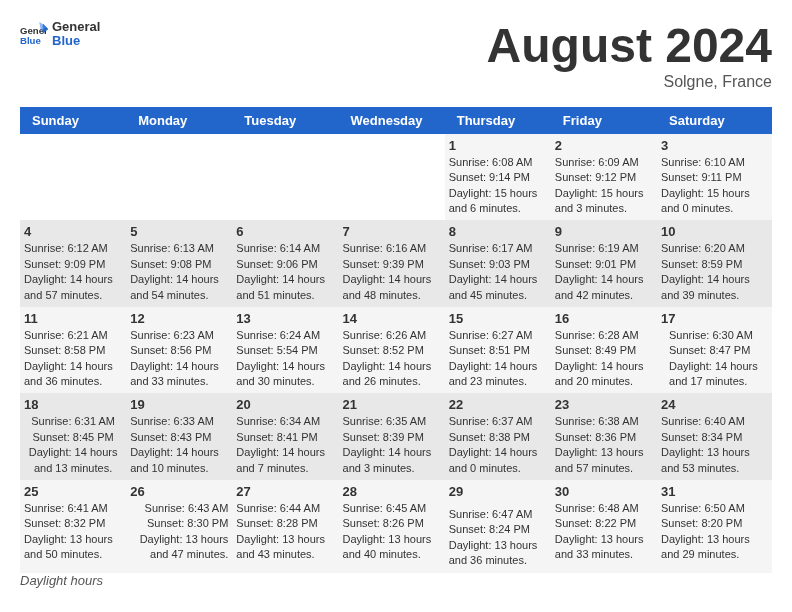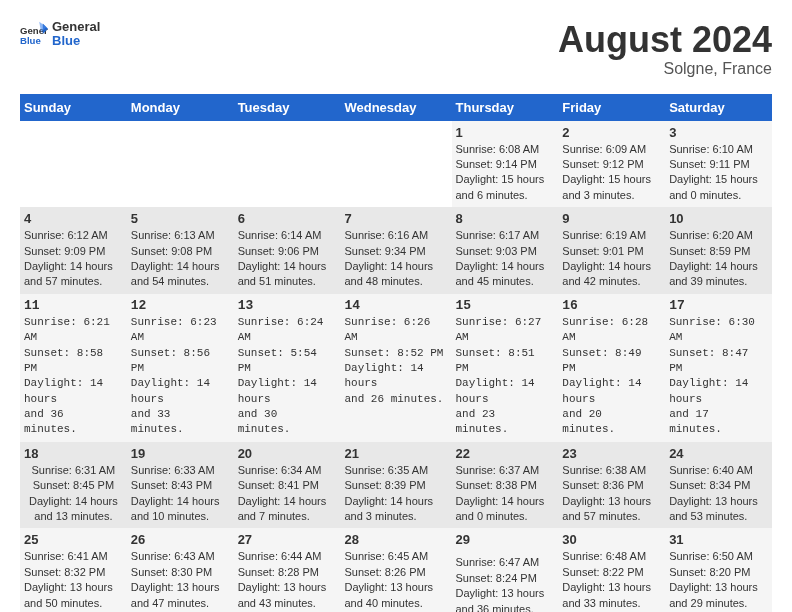--- a/index.html
+++ b/index.html
@@ -22,40 +22,40 @@
       gap: 4px;
     }
     .logo-icon {
       width: 28px;
       height: 28px;
     }
     .title-block {
       text-align: right;
     }
     .month-year {
-      font-size: 36px;
+      font-size: 48px;
       font-weight: bold;
       color: #333;
       line-height: 1.1;
     }
     .location {
       font-size: 16px;
       color: #555;
     }
     table {
       width: 100%;
       border-collapse: collapse;
       font-size: 11px;
     }
     thead tr {
       background-color: #2266cc;
       color: white;
     }
     thead th {
-      padding: 6px 4px;
+      padding: 6px 12px;
       text-align: left;
       font-size: 13px;
       font-weight: bold;
     }
     tbody tr {
       vertical-align: top;
     }
     tbody tr:nth-child(odd) {
       background-color: #f5f5f5;
     }
@@ -80,21 +80,21 @@
       color: #333;
       line-height: 1.4;
       font-size: 11px;
     }
     .empty-cell {
       background: white;
     }
     
     .week-row-1 td { background-color: #f5f5f5; }
     .week-row-2 td { background-color: #e8e8e8; }
-    .week-row-3 td { background-color: #f5f5f5; font-family: Liberation Mono, monospace; }
+    .week-row-3 td { background-color: #f5f5f5; }
     .week-row-4 td { background-color: #e8e8e8; }
     .week-row-5 td { background-color: #f5f5f5; }
     .week-row-1 td.empty-cell,
     .week-row-2 td.empty-cell { background-color: #fff; }
     .footer {
       font-size: 13px;
       color: #555;
       font-style: italic;
     }
   </style>
@@ -178,21 +178,21 @@
         <td>
           <span class="day-number">6</span>
           <div class="day-info" style="white-space: pre-line;">Sunrise: 6:14 AM
 Sunset: 9:06 PM
 Daylight: 14 hours
 and 51 minutes.</div>
         </td>
         <td>
           <span class="day-number">7</span>
           <div class="day-info" style="white-space: pre-line;">Sunrise: 6:16 AM
-Sunset: 9:34 PM
+Sunset: 9:39 PM
 Daylight: 14 hours
 and 48 minutes.</div>
         </td>
         <td>
           <span class="day-number">8</span>
           <div class="day-info" style="white-space: pre-line;">Sunrise: 6:17 AM
 Sunset: 9:03 PM
 Daylight: 14 hours
 and 45 minutes.</div>
         </td>
@@ -249,21 +249,21 @@
         </td>
         <td>
           <span class="day-number">16</span>
           <div class="day-info" style="white-space: pre-line;">Sunrise: 6:28 AM
 Sunset: 8:49 PM
 Daylight: 14 hours
 and 20 minutes.</div>
         </td>
         <td>
           <span class="day-number">17</span>
-          <div class="day-info" style="white-space: pre-line;">Sunrise: 6:30 AM
+          <div class="day-info" style="white-space: pre-line; margin-left: 8px;">Sunrise: 6:30 AM
 Sunset: 8:47 PM
 Daylight: 14 hours
 and 17 minutes.</div>
         </td>
       </tr>
       <tr class="week-row-4">
         <td>
           <span class="day-number">18</span>
           <div class="day-info" style="white-space: pre-line; text-align: center;">Sunrise: 6:31 AM
 Sunset: 8:45 PM
@@ -316,21 +316,21 @@
       <tr class="week-row-5">
         <td>
           <span class="day-number">25</span>
           <div class="day-info" style="white-space: pre-line;">Sunrise: 6:41 AM
 Sunset: 8:32 PM
 Daylight: 13 hours
 and 50 minutes.</div>
         </td>
         <td>
           <span class="day-number">26</span>
-          <div class="day-info" style="white-space: pre-line;">Sunrise: 6:43 AM
+          <div class="day-info" style="white-space: pre-line; text-align: right;">Sunrise: 6:43 AM
 Sunset: 8:30 PM
 Daylight: 13 hours
 and 47 minutes.</div>
         </td>
         <td>
           <span class="day-number">27</span>
           <div class="day-info" style="white-space: pre-line;">Sunrise: 6:44 AM
 Sunset: 8:28 PM
 Daylight: 13 hours
 and 43 minutes.</div>

